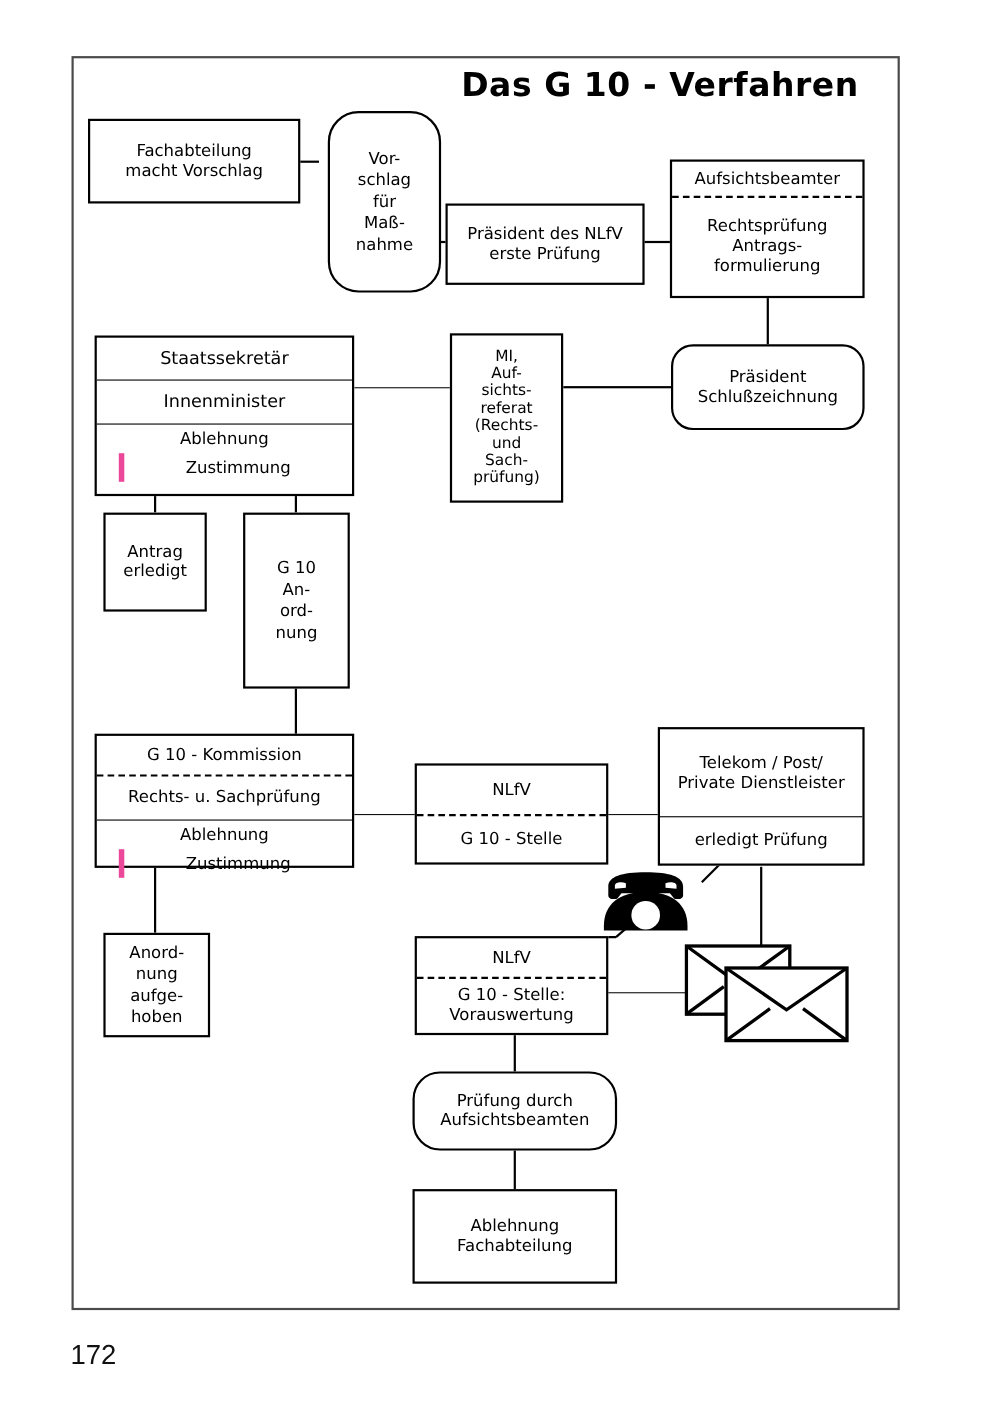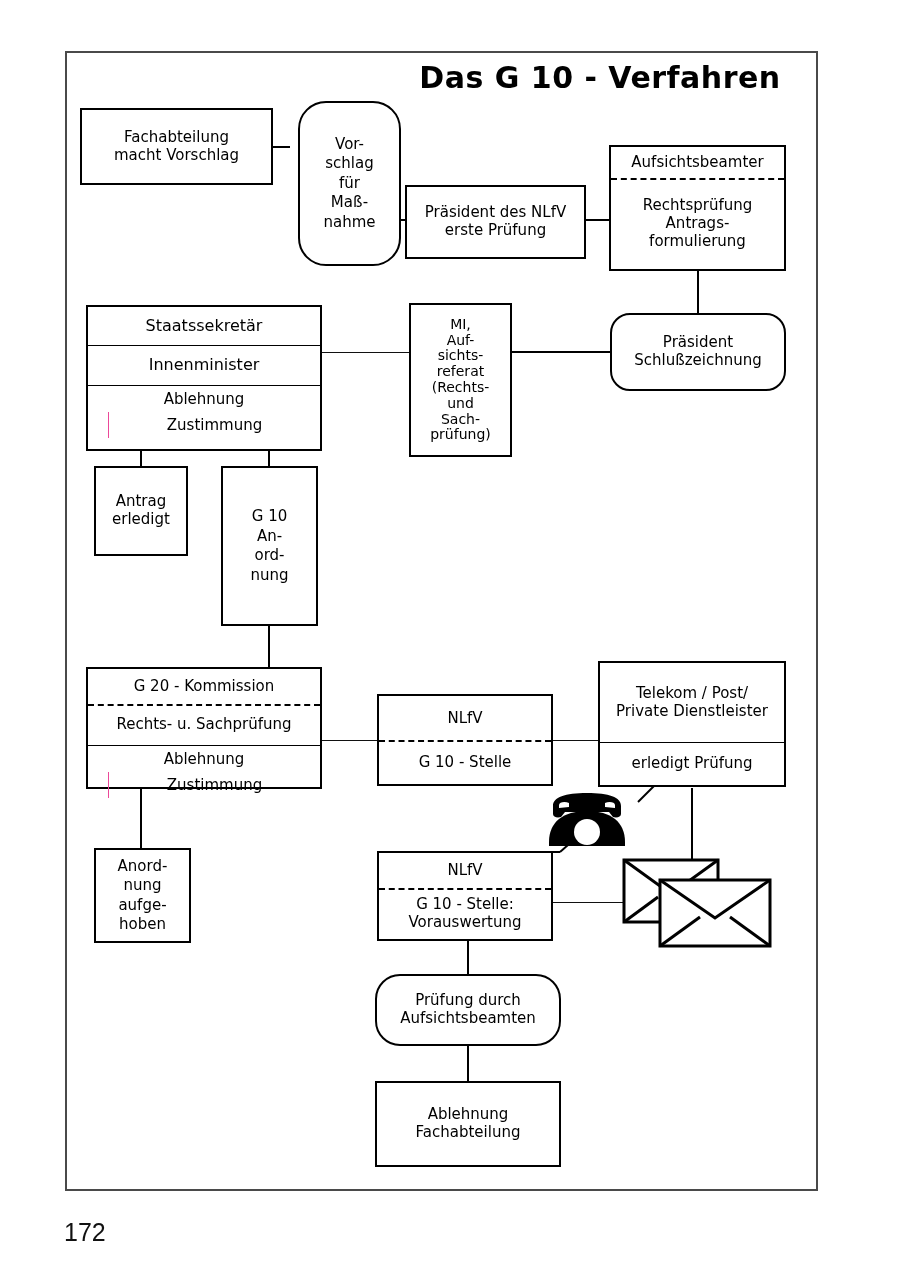--- a/index.html
+++ b/index.html
@@ -95,21 +95,21 @@
   .split-row .half {
     flex: 1 1 50%;
     display: flex;
     align-items: center;
     justify-content: center;
     text-align: center;
     font-size: 15px;
     padding: 4px 2px;
     box-sizing: border-box;
   }
-  .split-row .half + .half { border-left: 1px solid #ec4899; margin-left: 20px; }
+  .split-row .half + .half { border-left: 5px solid #ec4899; margin-left: 20px; }
 
   
   .conn {
     position: absolute;
     background: #000;
     z-index: 2;
   }
   .conn.h { height: 2px; }
   .conn.v { width: 2px; }
   .conn.thin.h { height: 1px; background: #111; }
@@ -243,21 +243,21 @@
   </div>
 
   <div class="box" style="left:221px; top:466px; width:97px; height:160px;">
     <div class="cell" style="font-size:15px; line-height:1.3;">G 10
 An-
 ord-
 nung</div>
   </div>
 
   <div class="box" style="left:86px; top:667px; width:236px; height:122px;">
-    <div class="cell" style="flex:0 0 36px; font-size:15px;">G 20 - Kommission</div>
+    <div class="cell" style="flex:0 0 36px; font-size:15px;">G 10 - Kommission</div>
     <div class="cell divider-dashed" style="flex:0 0 40px; font-size:15px;">Rechts- u. Sachprüfung</div>
     <div class="split-row" style="height:44px;">
       <div class="half">Ablehnung</div>
       <div class="half">Zustimmung</div>
     </div>
   </div>
 
   <div class="box" style="left:94px; top:848px; width:97px; height:95px;">
     <div class="cell" style="font-size:15px; line-height:1.28;">Anord-
 nung

